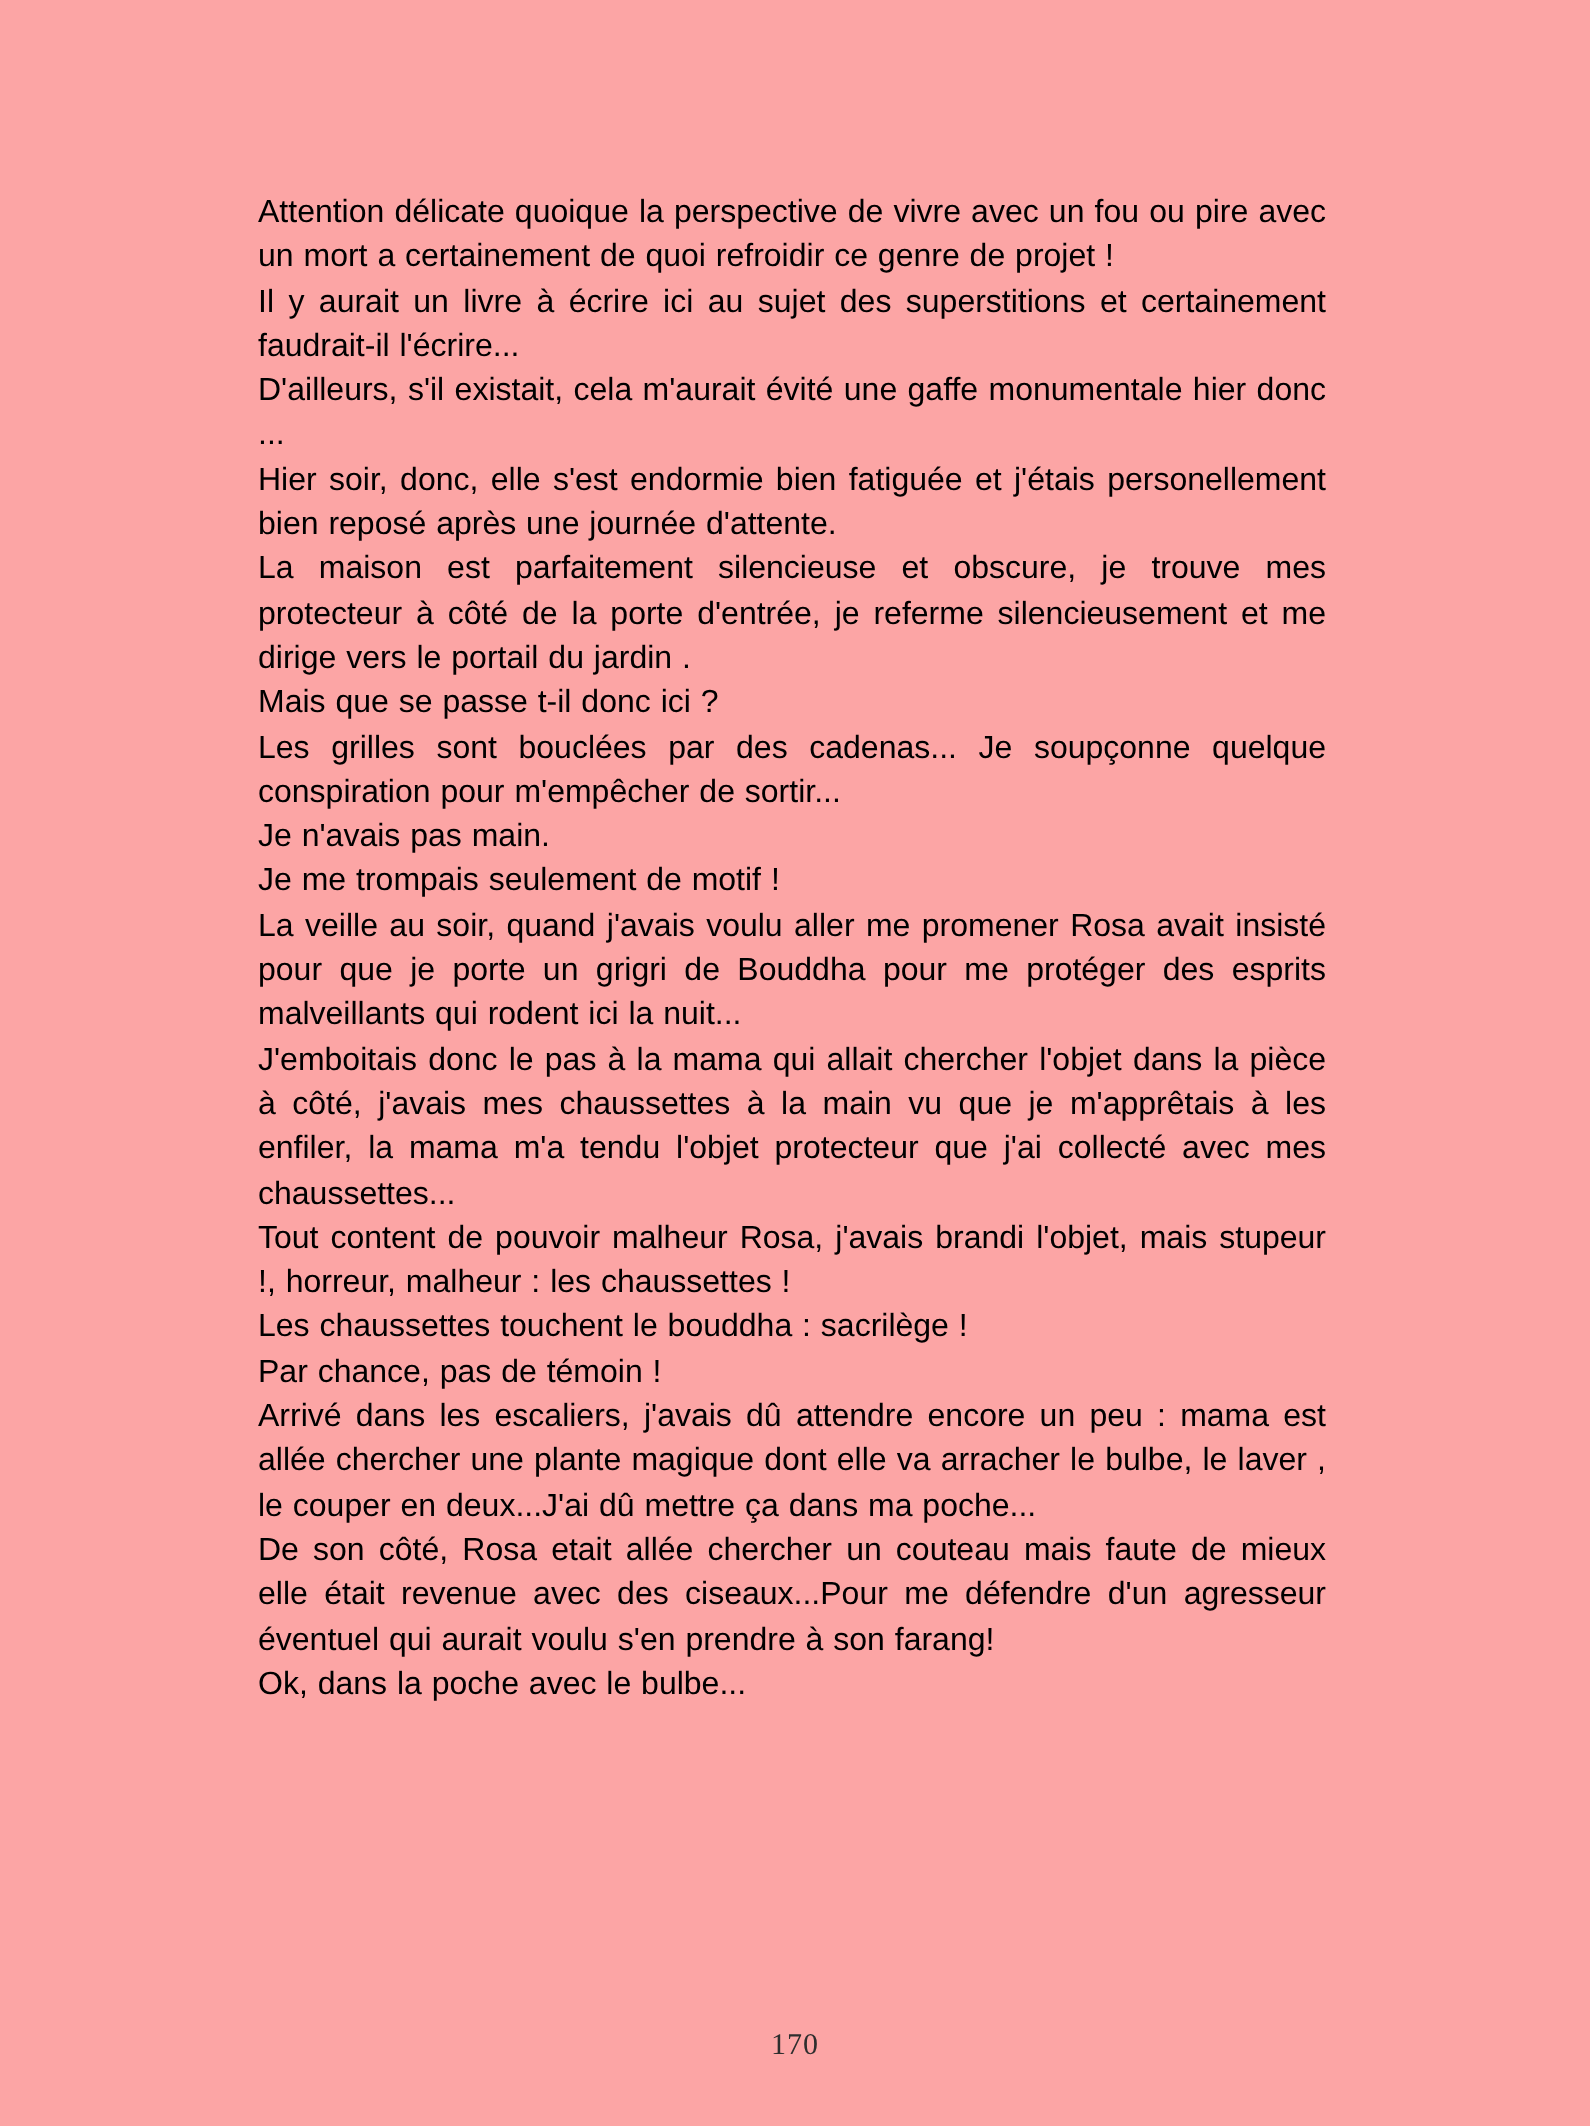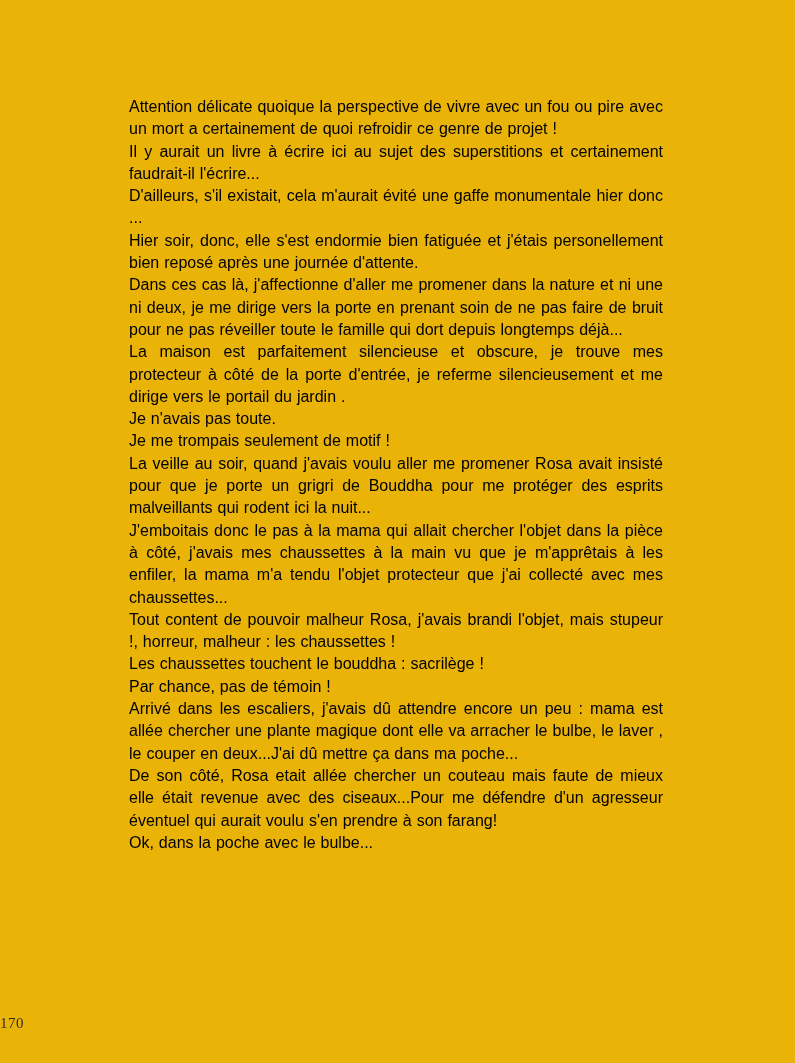--- a/index.html
+++ b/index.html
@@ -4,21 +4,21 @@
 <style>
   html, body {
     margin: 0;
     padding: 0;
     background: #ffffff;
   }
   .page {
     position: relative;
     width: 795px;
     height: 1063px;
-    background: #eab308;
+    background: #fca5a5;
     overflow: hidden;
   }
   .text-block {
     position: absolute;
     left: 129px;
     top: 96px;
     width: 534px;
   }
   .para {
     margin: 0;
@@ -28,41 +28,42 @@
     font-size: 16px;
     line-height: 22.3px;
     color: #000000;
     word-spacing: 0.5px;
   }
   .page-footer {
     position: absolute;
     left: 0;
     top: 1014px;
     width: 795px;
-    text-align: left;
+    text-align: center;
   }
   .page-number {
     font-family: "Liberation Serif", serif;
     font-size: 15px;
     color: #2e2e2e;
     letter-spacing: 0.5px;
   }
 </style>
 </head>
 <body>
 
 <main class="page">
   <section class="text-block" id="text-block">
       <p class="para">Attention délicate quoique la perspective de vivre avec un fou ou pire avec un mort a certainement de quoi refroidir ce genre de projet !</p>
       <p class="para">Il y aurait un livre à écrire ici au sujet des superstitions et certainement faudrait-il l'écrire...</p>
       <p class="para">D'ailleurs, s'il existait, cela m'aurait évité une gaffe monumentale hier donc ...</p>
       <p class="para">Hier soir, donc, elle s'est endormie bien fatiguée et j'étais personellement bien reposé après une journée d'attente.</p>
-      <p class="para">Dans ces cas là, j'affectionne d'aller me promener dans la nature et ni une ni deux, je me dirige vers la porte en prenant soin de ne pas faire de bruit pour ne pas réveiller toute le famille qui dort depuis longtemps déjà...</p>
       <p class="para">La maison est parfaitement silencieuse et obscure, je trouve mes protecteur à côté de la porte d'entrée, je referme silencieusement et me dirige vers le portail du jardin .</p>
-      <p class="para">Je n'avais pas toute.</p>
+      <p class="para">Mais que se passe t-il donc ici ?</p>
+      <p class="para">Les grilles sont bouclées par des cadenas... Je soupçonne quelque conspiration pour m'empêcher de sortir...</p>
+      <p class="para">Je n'avais pas main.</p>
       <p class="para">Je me trompais seulement de motif !</p>
       <p class="para">La veille au soir, quand j'avais voulu aller me promener Rosa avait insisté pour que je porte un grigri de Bouddha pour me protéger des esprits malveillants qui rodent ici la nuit...</p>
       <p class="para">J'emboitais donc le pas à la mama qui allait chercher l'objet dans la pièce à côté, j'avais mes chaussettes à la main vu que je m'apprêtais à les enfiler, la mama m'a tendu l'objet protecteur que j'ai collecté avec mes chaussettes...</p>
       <p class="para">Tout content de pouvoir malheur Rosa, j'avais brandi l'objet, mais stupeur !, horreur, malheur : les chaussettes !</p>
       <p class="para">Les chaussettes touchent le bouddha : sacrilège !</p>
       <p class="para">Par chance, pas de témoin !</p>
       <p class="para">Arrivé dans les escaliers, j'avais dû attendre encore un peu : mama est allée chercher une plante magique dont elle va arracher le bulbe, le laver , le couper en deux...J'ai dû mettre ça dans ma poche...</p>
       <p class="para">De son côté, Rosa etait allée chercher un couteau mais faute de mieux elle était revenue avec des ciseaux...Pour me défendre d'un agresseur éventuel qui aurait voulu s'en prendre à son farang!</p>
       <p class="para">Ok, dans la poche avec le bulbe...</p>
     </section>

